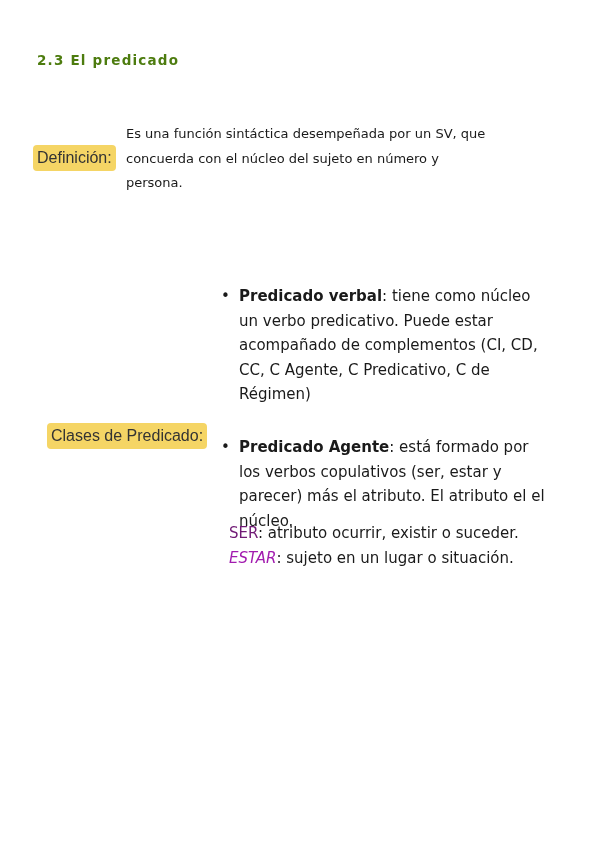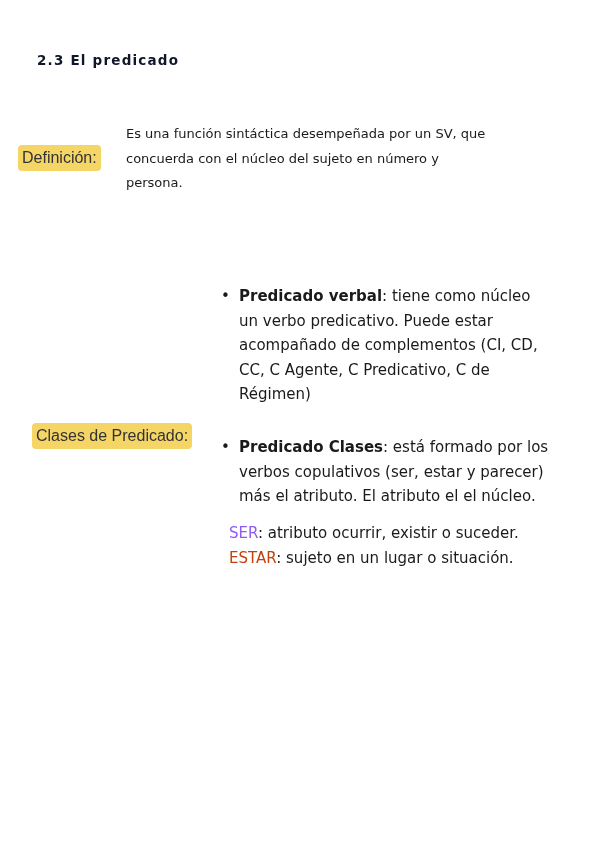--- a/index.html
+++ b/index.html
@@ -1,43 +1,43 @@
 <!DOCTYPE html>
 <html><head>
   <meta charset="utf-8">
   <style>
     html, body { margin:0; padding:0; }
     body { width:600px; height:848px; background:#ffffff; position:relative; overflow:hidden;
            font-family:"DejaVu Sans", sans-serif; color:#1a1a1a; }
-    .title { position:absolute; left:37px; top:52px; font-size:13.5px; font-weight:bold; letter-spacing:1.2px; color:#0f172a; }
+    .title { position:absolute; left:37px; top:52px; font-size:13.5px; font-weight:bold; letter-spacing:1.2px; color:#4d7c0f; }
     .tag { position:absolute; background:#f5d565; border-radius:4px; padding:3px 4px 3px 4px;
-           font-family:"Liberation Sans", sans-serif; font-size:16px; color:#333; line-height:20px; }
+           font-family:"Liberation Sans", sans-serif; font-size:16px; color:#333; line-height:20px;margin-left:15px; }
     .def-text { position:absolute; left:126px; top:122px; width:360px; font-size:13px; line-height:24.5px; }
     .list { position:absolute; left:207px; margin:12px; padding:0; list-style:none; font-size:15px; line-height:24.5px; }
     .list li { position:relative; padding-left:20px; }
     .list li::before { content:"•"; position:absolute; left:2px; top:0; font-size:15px; }
     .extra { position:absolute; left:229px; top:521px; font-size:15px; line-height:24.5px; }
-    .ser { color:#8b5cf6; }
+    .ser { color:#701a75; }
     .parecer { color:#2c5fb6; }
-    .estar { color:#c2410c; }
+    .estar { color:#a21caf;font-style:italic; }
   </style>
 </head>
 <body>
 
 <div class="title">2.3 El predicado</div>
 
 <div class="tag" style="left:18px; top:145px;">Definición:</div>
 <div class="def-text">Es una función sintáctica desempeñada por un SV, que concuerda con el núcleo del sujeto en número y persona.</div>
 
 <ul class="list" style="top:272px; width:320px;">
   <li><b>Predicado verbal</b><span>: tiene como núcleo un verbo predicativo. Puede estar acompañado de complementos (CI, CD, CC, C Agente, C Predicativo, C de Régimen)</span></li>
 </ul>
 
 <div class="tag" style="left:32px; top:423px;">Clases de Predicado:</div>
 
 <ul class="list" style="top:423px; width:330px;">
-  <li><b>Predicado Clases</b><span>: está formado por los verbos copulativos (ser, estar y parecer) más el atributo. El atributo el el núcleo.</span></li>
+  <li><b>Predicado Agente</b><span>: está formado por los verbos copulativos (ser, estar y parecer) más el atributo. El atributo el el núcleo.</span></li>
 </ul>
 
 <div class="extra" style="width:300px;">
   <div style="white-space:nowrap;"><span class="ser">SER</span><span>: atributo ocurrir, existir o suceder.</span></div>
   <div style="white-space:nowrap;"><span class="estar">ESTAR</span><span>: sujeto en un lugar o situación.</span></div>
 </div>
 
 </body></html>

